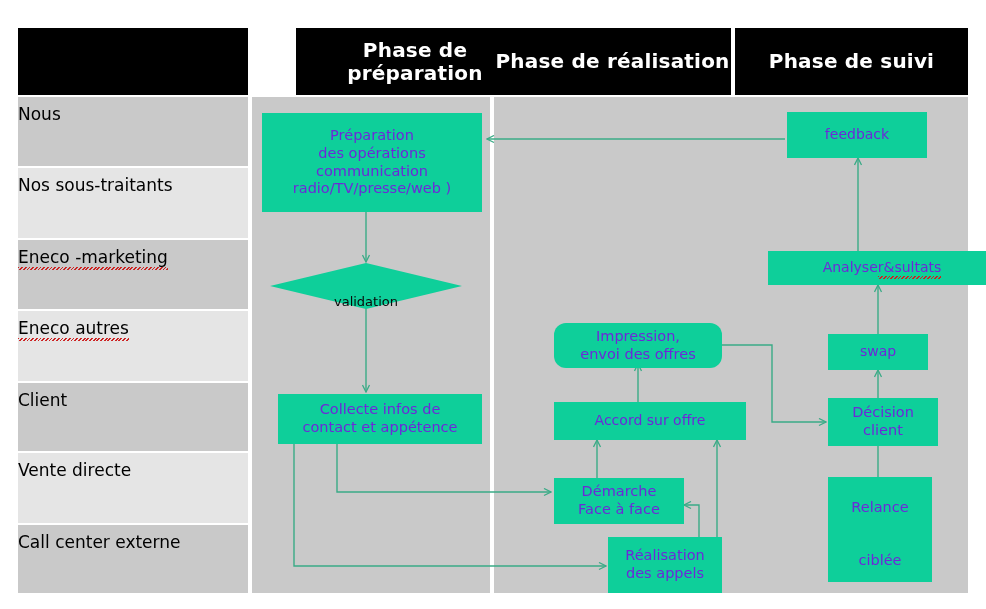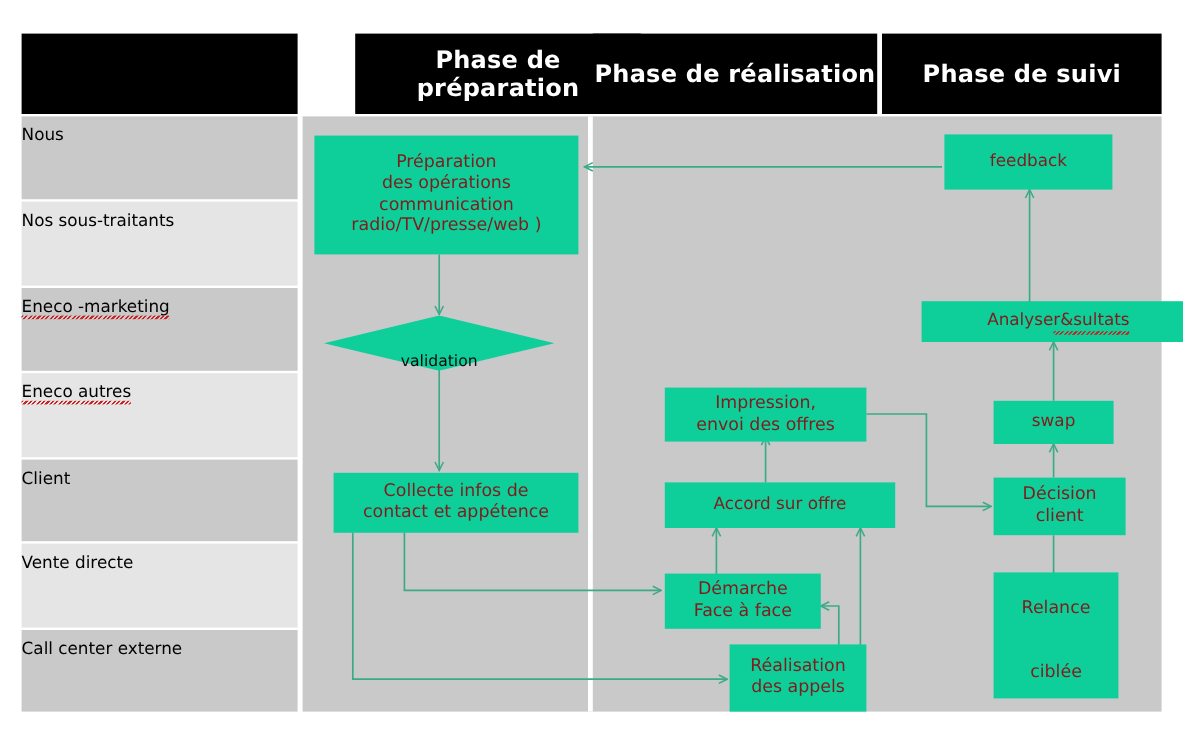--- a/index.html
+++ b/index.html
@@ -7,31 +7,31 @@
   #canvas{position:relative;width:986px;height:609px;background:#ffffff;overflow:hidden;}
 
   
   .hdr{position:absolute;background:#000000;color:#ffffff;display:flex;align-items:center;
        justify-content:center;text-align:center;font-weight:bold;font-size:20px;line-height:1.12;
        letter-spacing:.2px;}
   .hdr.blank{}
 
   
   .lane-label{position:absolute;left:18px;width:230px;display:flex;align-items:flex-start;
-              color:#000000;font-size:14px;line-height:1.15;padding-top:8px;box-sizing:border-box;}
+              color:#000000;font-size:17px;line-height:1.15;padding-top:8px;box-sizing:border-box;}
   .lane-band{position:absolute;left:18px;}
   .lane-band.dark{background:#c9c9c9;}
   .lane-band.light{background:#e5e5e5;}
 
   .plot-band{position:absolute;background:#c9c9c9;}
 
   .vdiv{position:absolute;background:#ffffff;width:2px;}
 
   
-  .node{position:absolute;background:#0ecf9a;color:#7f1d1d;display:flex;align-items:center;
+  .node{position:absolute;background:#0ecf9a;color:#6d28d9;display:flex;align-items:center;
         justify-content:center;text-align:center;font-size:14.5px;line-height:1.22;
         box-sizing:border-box;padding:2px 4px;}
   .node.big{font-size:14px;}
 
   .diamond{position:absolute;display:flex;align-items:flex-end;justify-content:center;}
   .diamond .dshape{position:absolute;inset:0;background:#0ecf9a;
        clip-path:polygon(50% 0%,100% 50%,50% 100%,0% 50%);}
   .diamond .dtext{position:relative;font-size:13px;color:#0a0a0a;}
 
   
@@ -136,21 +136,21 @@
   <div class="diamond" style="left:270px;top:263px;width:192px;height:46px;">
     <div class="dshape"></div>
     <span class="dtext">validation</span>
   </div>
 
   <div class="node" style="left:278px;top:394px;width:204px;height:50px;flex-direction:column;">
     <span>Collecte infos de</span>
     <span>contact et appétence</span>
   </div>
 
-  <div class="node" style="left:554px;top:323px;width:168px;height:45px;flex-direction:column;">
+  <div class="node" style="left:554px;top:323px;width:168px;height:45px;flex-direction:column;border-radius:12px;">
     <span>Impression,</span>
     <span>envoi des offres</span>
   </div>
 
   <div class="node big" style="left:554px;top:402px;width:192px;height:38px;">Accord sur offre</div>
 
   <div class="node" style="left:554px;top:478px;width:130px;height:46px;flex-direction:column;">
     <span>Démarche</span>
     <span>Face à face</span>
   </div>

